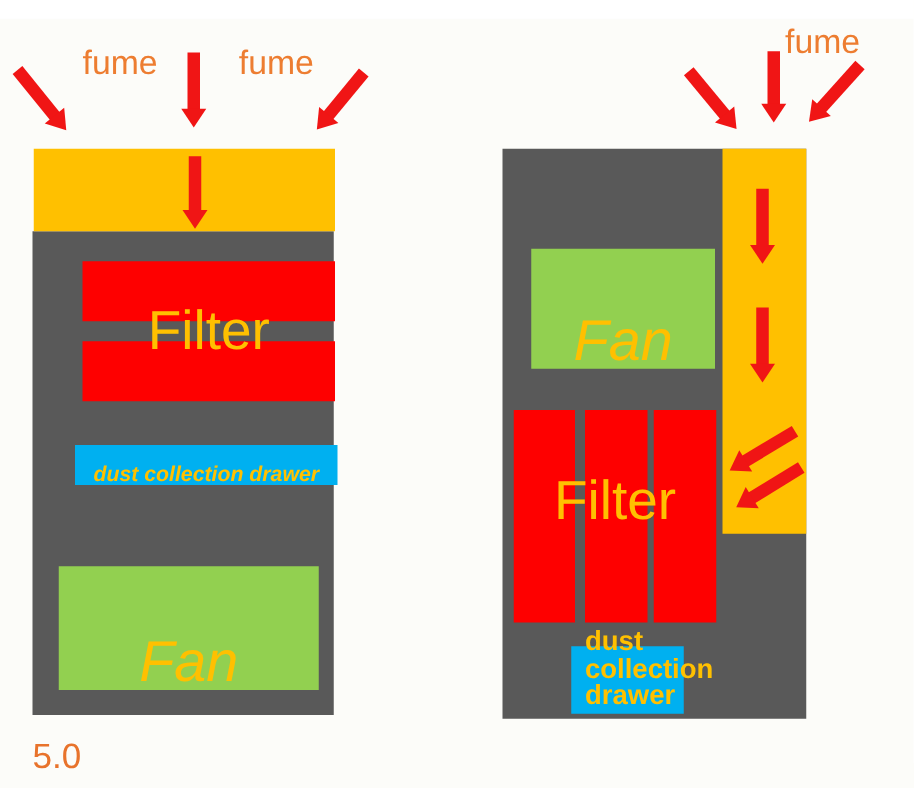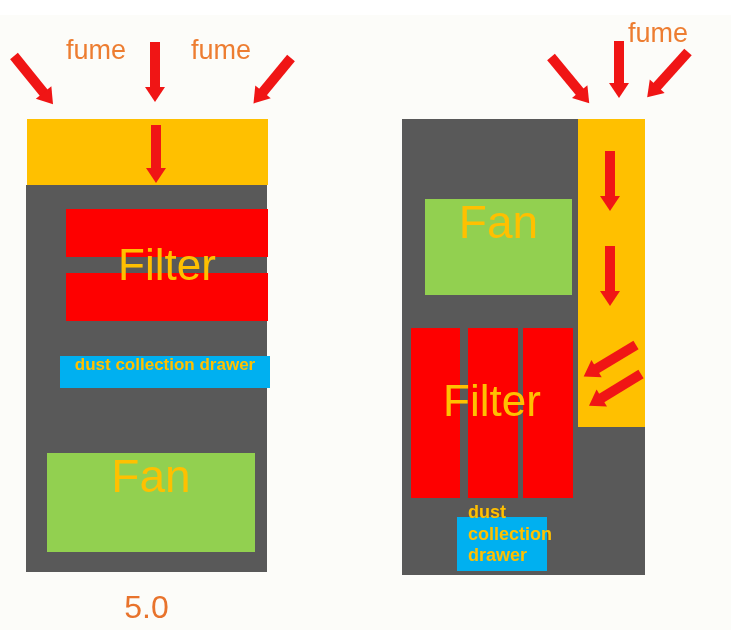--- a/index.html
+++ b/index.html
@@ -17,29 +17,29 @@
   html,body{margin:0;padding:0;}
   .canvas{
     position:relative;width:731px;height:630px;
     background:var(--background);
     font-family:"Liberation Sans",sans-serif;
     overflow:hidden;
     margin-top:15px;
   }
   .layer{position:absolute;inset:0;}
   .box{position:absolute;}
-  .center{display:flex;align-items:flex-start;justify-content:center;text-align:center;}
+  .center{display:flex;align-items:flex-end;justify-content:center;text-align:center;font-style:italic;}
   .fume{position:absolute;color:var(--text-orange);font-size:27px;line-height:1;white-space:nowrap;}
   .big-label{color:var(--label-gold);font-size:46px;line-height:1;white-space:nowrap;}
   .filter-overlay{position:absolute;color:var(--label-gold);font-size:44px;line-height:1;
     display:flex;align-items:center;justify-content:center;}
   .drawer-label{color:var(--label-gold);font-size:17px;font-weight:bold;line-height:1;white-space:nowrap;}
-  .drawer-label-multiline{position:absolute;color:var(--label-gold);font-size:18px;font-weight:bold;
+  .drawer-label-multiline{position:absolute;color:var(--label-gold);font-size:22px;font-weight:bold;
     line-height:21.5px;white-space:pre-line;text-align:left;}
-  .version{position:absolute;color:var(--version-orange);font-size:32px;line-height:1;text-align:center;}
+  .version{position:absolute;color:var(--version-orange);font-size:28px;line-height:1;}
   
   .arrow{position:absolute;height:20px;transform-origin:0 50%;}
   .arrow .shaft{position:absolute;left:0;right:13px;top:5px;height:10px;background:var(--arrow-red);}
   .arrow .head{position:absolute;right:0;top:0;width:0;height:0;
     border-left:15px solid var(--arrow-red);
     border-top:10px solid transparent;border-bottom:10px solid transparent;}
 </style>
 </head>
 <body>
 

